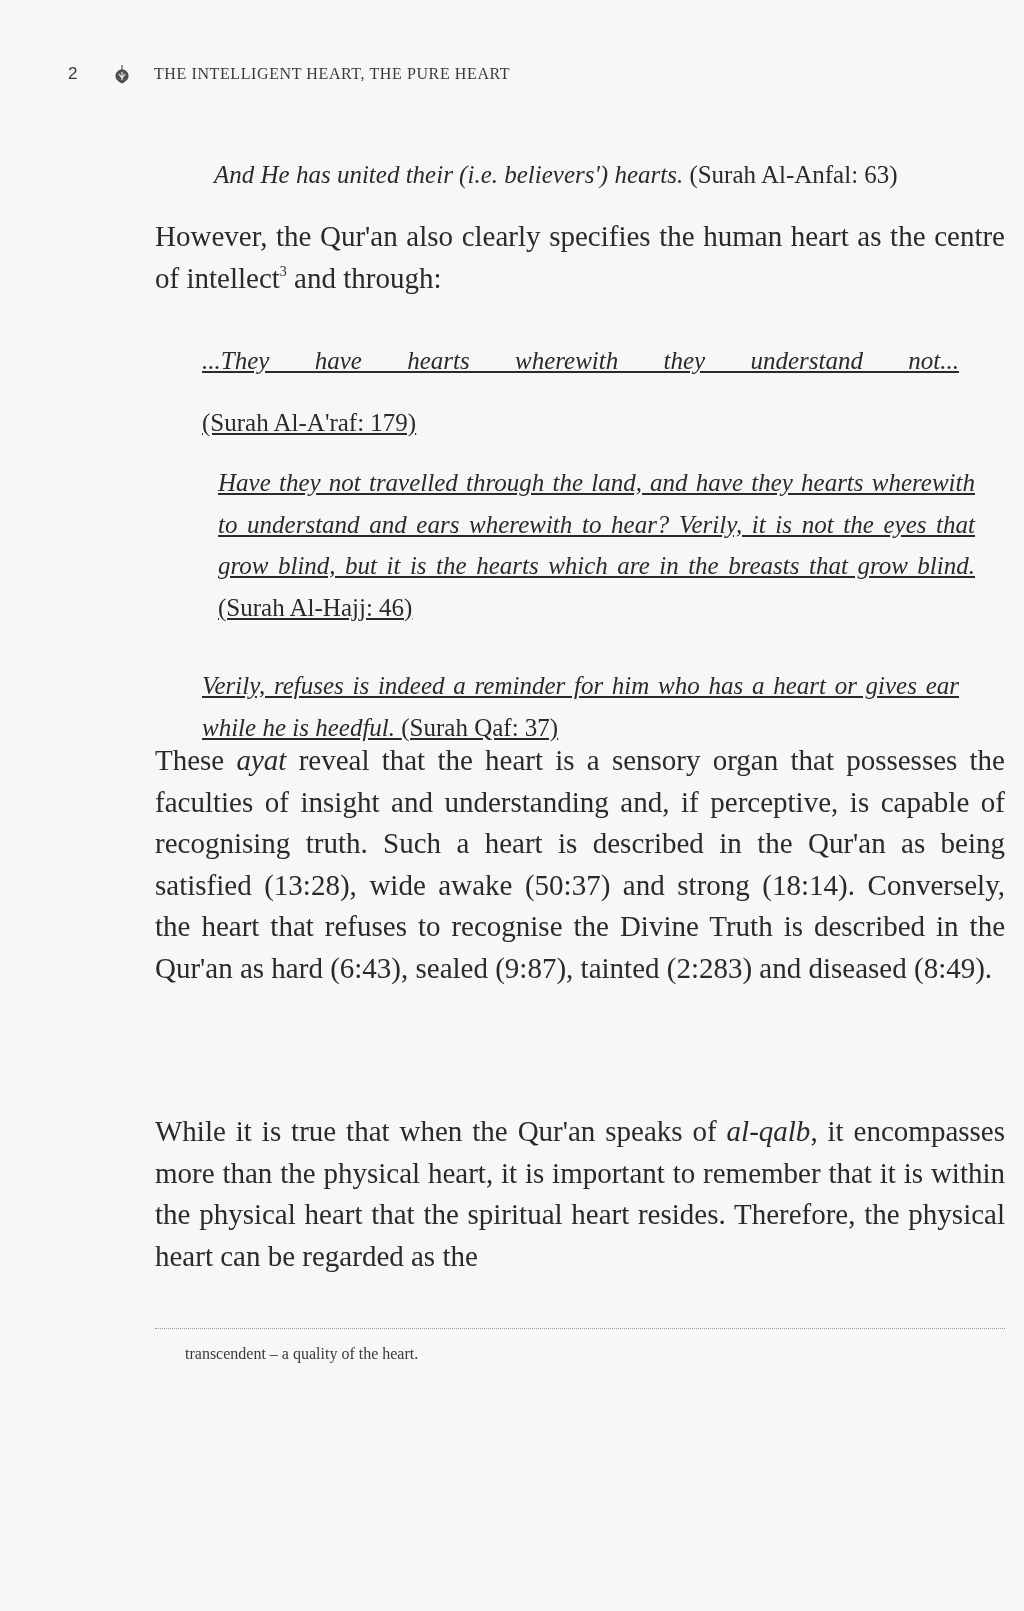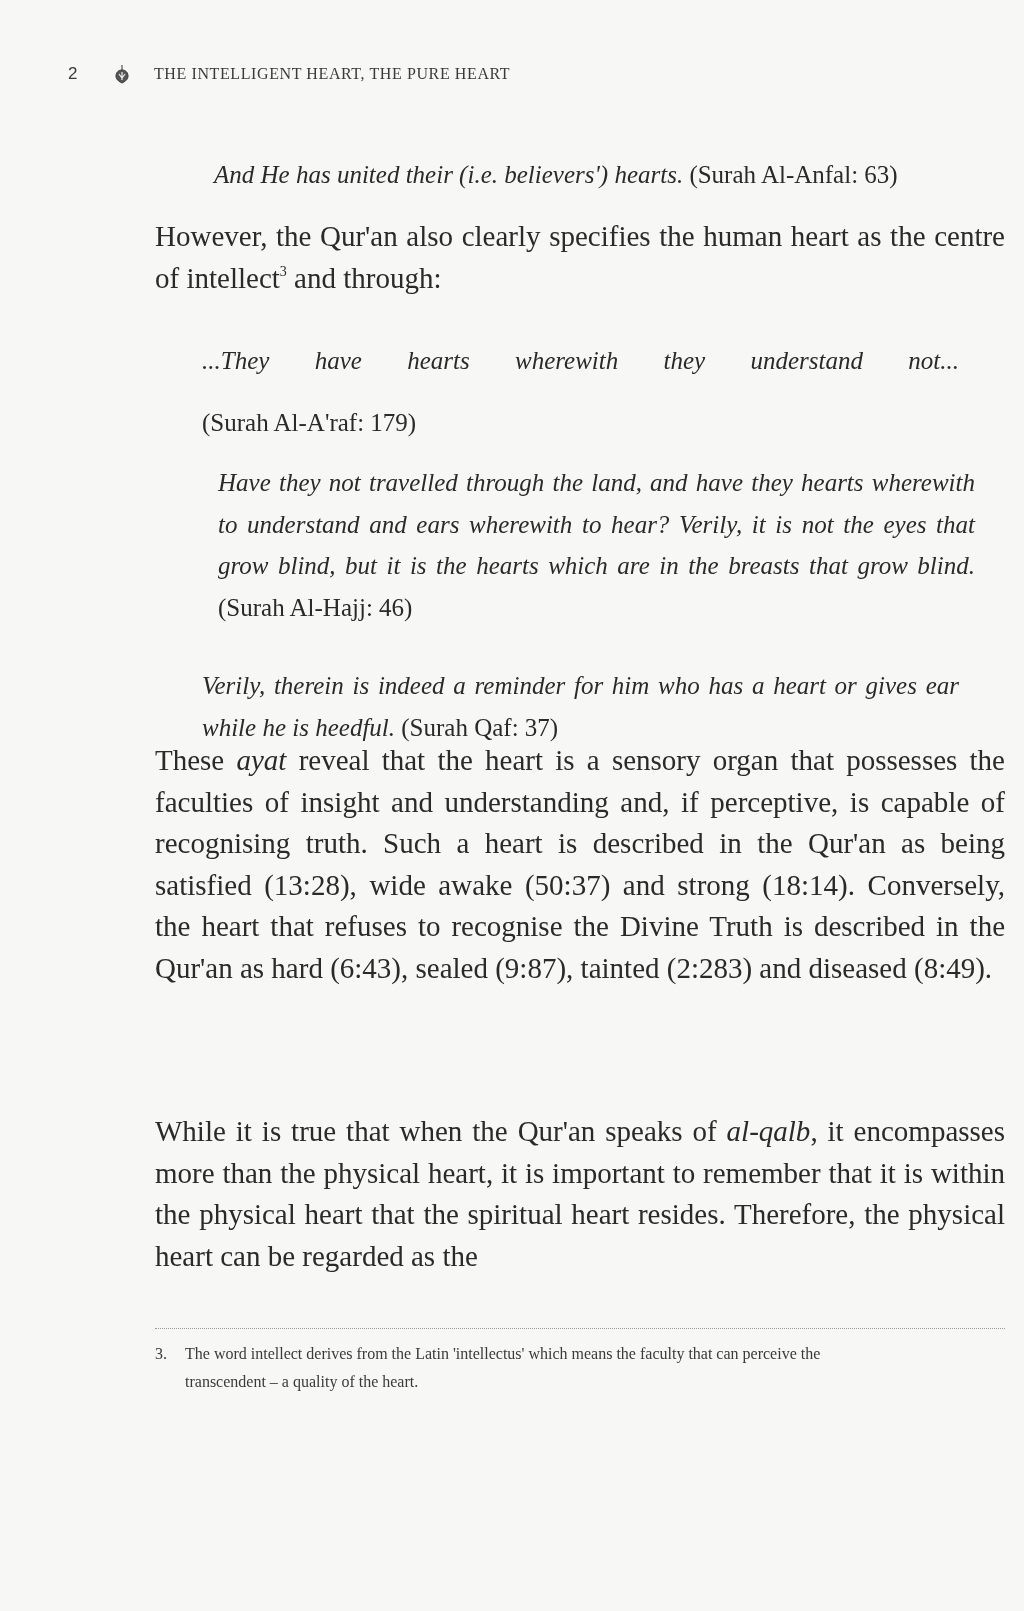--- a/index.html
+++ b/index.html
@@ -12,21 +12,21 @@
     overflow: hidden;
   }
   .running-head {
     position: absolute; top: 64px; left: 68px;
     display: flex; align-items: center;
     font-size: 16px; letter-spacing: 0.6px; color: #3a3a3a;
   }
   .page-num { font-family: "Liberation Sans", sans-serif; font-size: 17px; width: 44px; }
   .ornament { width: 20px; height: 20px; margin-right: 22px; }
   .block { position: absolute; left: 155px; width: 850px; }
-  .quote { position: absolute; left: 202px; width: 757px; font-size: 25px; line-height: 41.5px; text-align: justify; }
+  .quote { position: absolute; left: 202px; width: 757px; font-size: 25px; line-height: 41.5px; text-align: justify; text-decoration: underline; }
   .quote i { font-style: italic; }
   .para { font-size: 29px; line-height: 41.5px; text-align: justify; text-align-last: left; }
   .center-quote { position: absolute; left: 214px; top: 146px; font-size: 25px; margin-top: 15px; }
   sup { font-size: 14px; vertical-align: 12px; line-height: 0; }
   .rule { position: absolute; left: 155px; width: 850px; top: 1328px; border-top: 1px dotted #9a9a9a; }
   .footnote { position: absolute; left: 155px; width: 850px; top: 1340px; font-size: 16px; line-height: 28px; color: #3a3a3a; }
   .footnote .fn-num { display: inline-block; width: 30px; }
   .footnote .fn-cont { padding-left: 30px; }
 </style>
 </head>
@@ -56,30 +56,29 @@
 <div class="quote" style="top:402px;">
   <span>(Surah Al-A'raf: 179)</span>
 </div>
 
 <div class="quote" style="top:462px;margin-left:16px;">
   <i>Have they not travelled through the land, and have they hearts wherewith to understand and ears wherewith to hear? Verily, it is not the eyes that grow blind, but it is the hearts which are in the breasts that grow blind.</i>
   <span>(Surah Al-Hajj: 46)</span>
 </div>
 
 <div class="quote" style="top:665px;">
-  <i>Verily, therein is indeed a reminder for him who has a heart or gives ear while he is heedful.</i>
+  <i>Verily, refuses is indeed a reminder for him who has a heart or gives ear while he is heedful.</i>
   <span>(Surah Qaf: 37)</span>
 </div>
 
 <div class="block para" style="top:740px;font-family:Liberation Serif, serif;">
   <span>These </span><i>ayat</i><span> reveal that the heart is a sensory organ that possesses the faculties of insight and understanding and, if perceptive, is capable of recognising truth. Such a heart is described in the Qur'an as being satisfied (13:28), wide awake (50:37) and strong (18:14). Conversely, the heart that refuses to recognise the Divine Truth is described in the Qur'an as hard (6:43), sealed (9:87), tainted (2:283) and diseased (8:49).</span>
 </div>
 
 <div class="block para" style="top:1111px;">
   <span>While it is true that when the Qur'an speaks of </span><i>al-qalb</i><span>, it encompasses more than the physical heart, it is important to remember that it is within the physical heart that the spiritual heart resides. Therefore, the physical heart can be regarded as the</span>
 </div>
 
 <div class="rule"></div>
 
 <div class="footnote">
-  <div><span class="fn-num">3.</span><span>The word intellect derives from the Latin 'intellectus' which means the faculty that can perceive the</span></div>
   <div class="fn-cont"><span>transcendent – a quality of the heart.</span></div>
 </div>
 
 </body></html>

